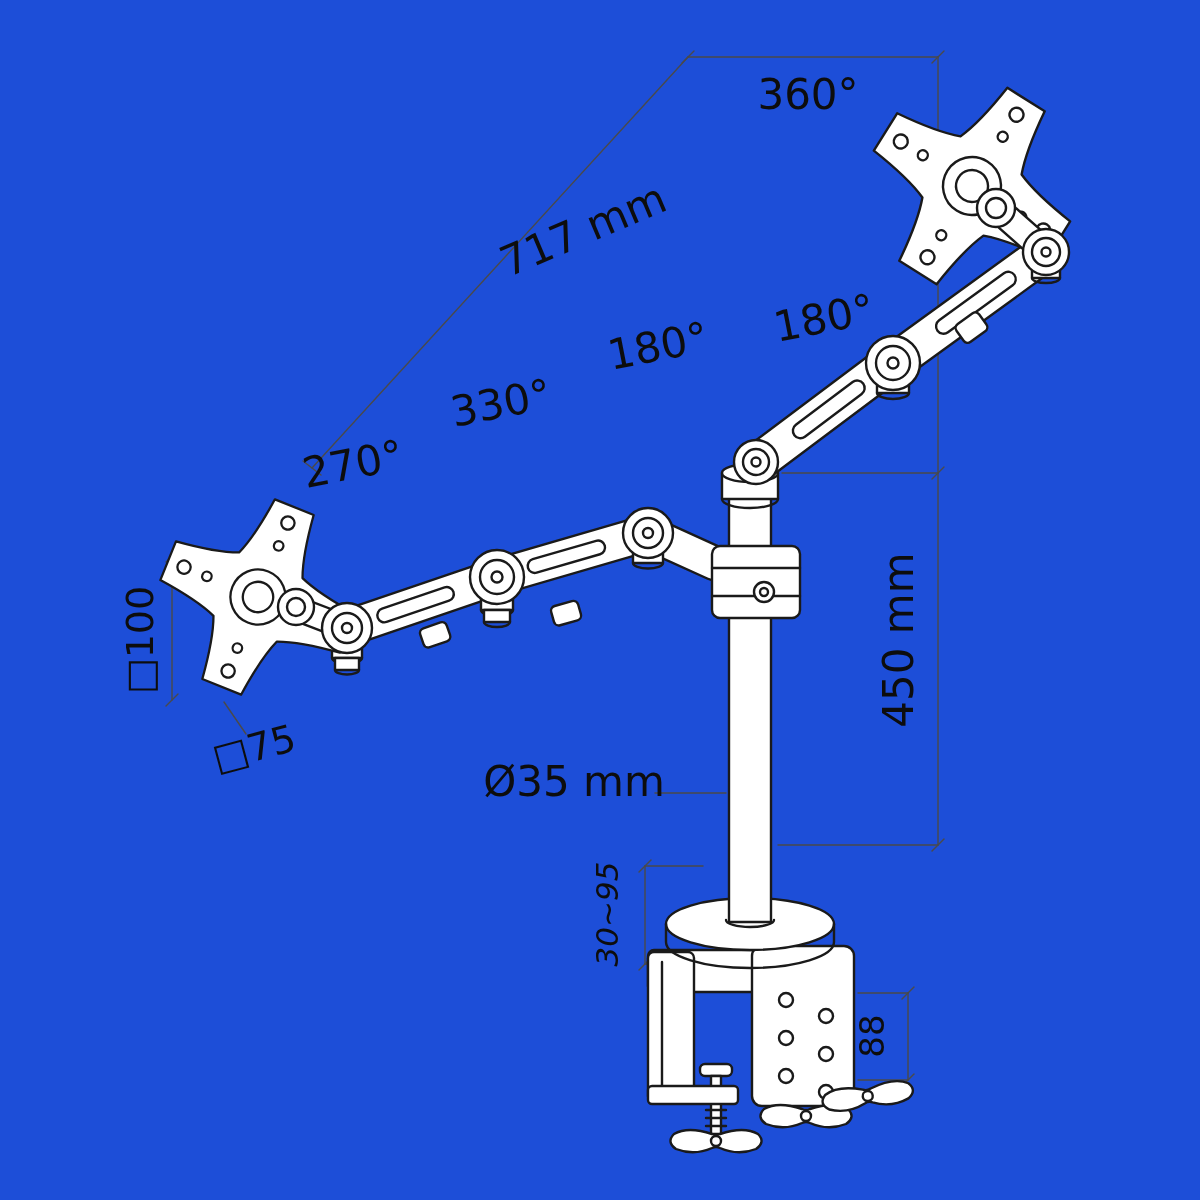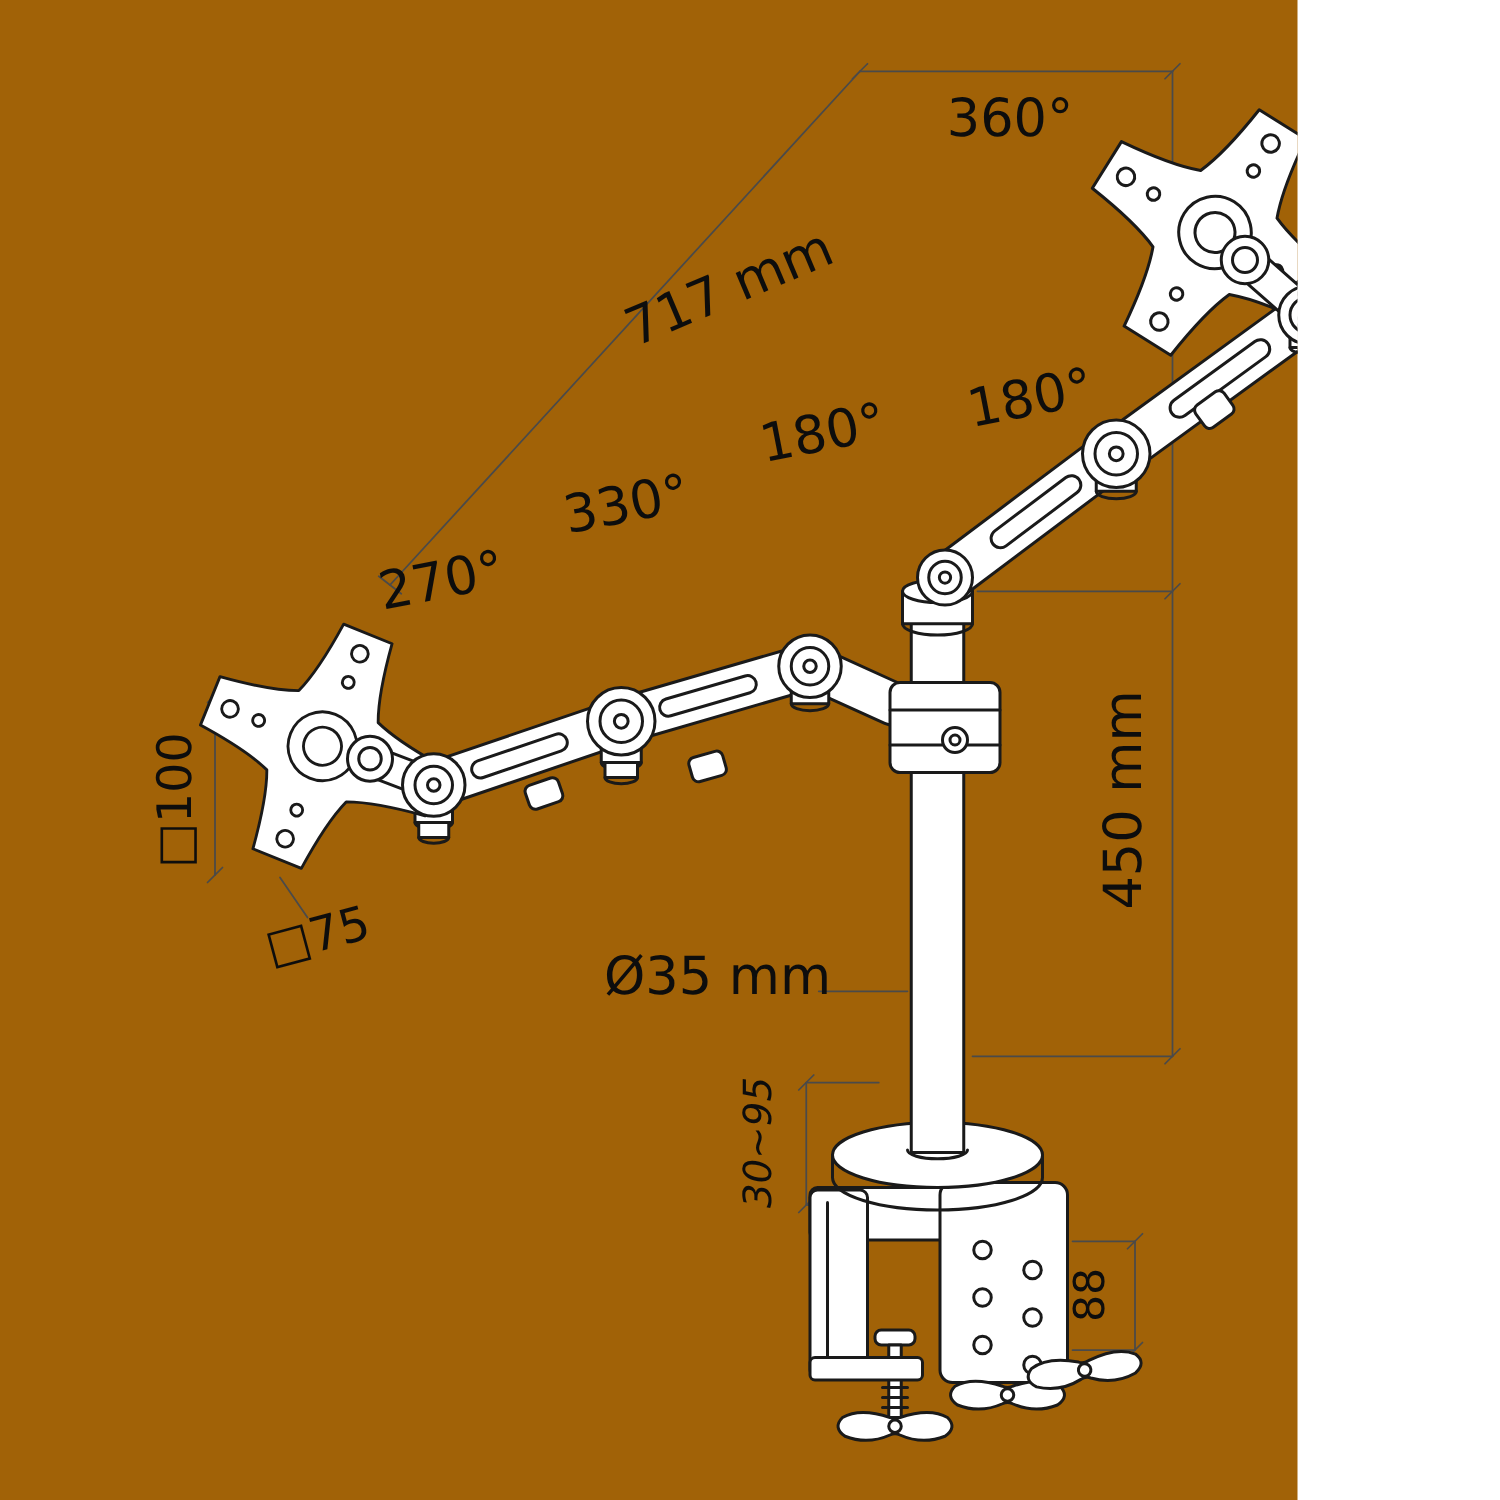--- a/index.html
+++ b/index.html
@@ -1,16 +1,16 @@
 <!DOCTYPE html>
 <html><head>
 <meta charset="utf-8">
 <style>
   html,body{margin:0;padding:0;background:#ffffff}
-  .stage{width:1038px;height:1200px;background:#a16207;position:relative;overflow:hidden;
+  .stage{width:1200px;height:1200px;background:#1d4ed8;position:relative;overflow:hidden;
          font-family:"DejaVu Sans", sans-serif}
   svg{display:block}
   .s  {fill:#ffffff;stroke:#1a1a1a;stroke-width:2.4;stroke-linejoin:round;stroke-linecap:round}
   .sn {fill:none;   stroke:#1a1a1a;stroke-width:2.4;stroke-linejoin:round;stroke-linecap:round}
   .dim{fill:none;   stroke:#4a4a4a;stroke-width:1.4;stroke-linecap:round}
   text{font-family:"DejaVu Sans", sans-serif;fill:#0d0d0d}
   .t42{font-size:42px}
   .t38{font-size:38px}
   .t34{font-size:34px}
   .t30{font-size:31px;font-style:italic}

